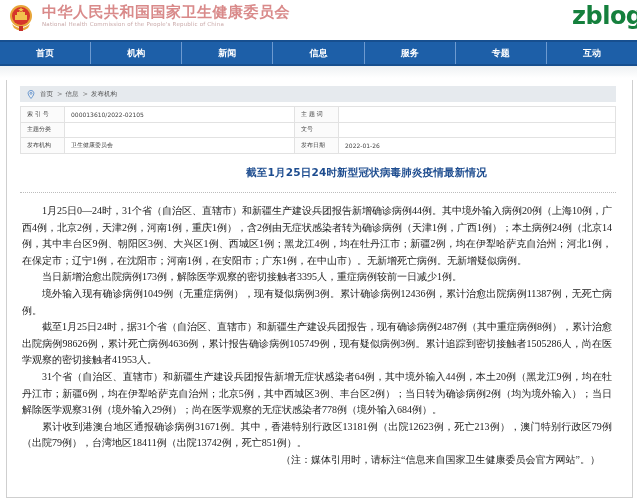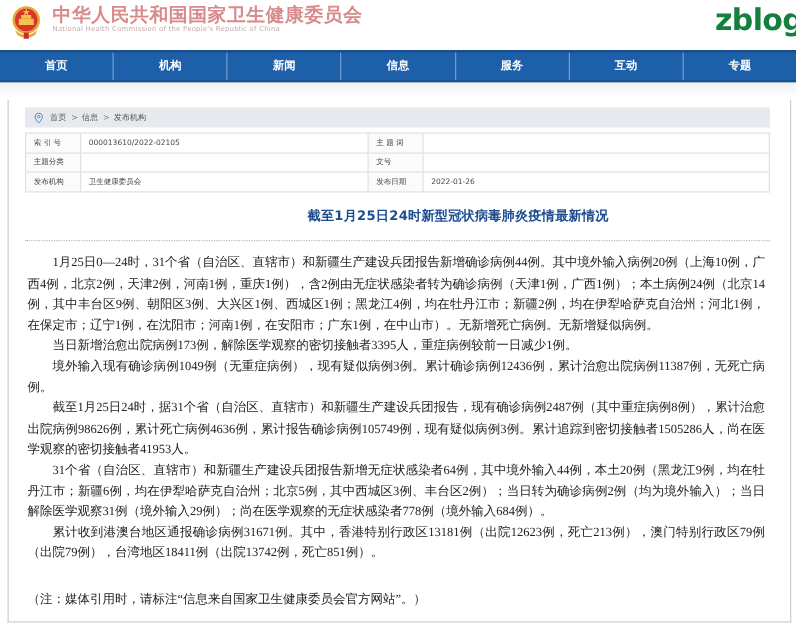--- a/index.html
+++ b/index.html
@@ -28,21 +28,21 @@
   .meta-table td { border: 1px solid #e2e2e2; height: 15.5px; padding: 0 6px; vertical-align: middle; }
   .meta-table td.lbl { width: 44px; background: #fbfbfb; }
   .meta-table td.val1 { width: 230px; }
   .meta-table td.lbl2 { width: 44px; background: #fbfbfb; }
 
   .article-title { position: absolute; left: 0; top: 166px; width: 637px; text-align: center; font-size: 10.5px; font-weight: bold; color: #1d4c8f; letter-spacing: 0.2px; margin-left: 48px; }
   .dotted { position: absolute; left: 20px; top: 192px; width: 596px; border-top: 1px dotted #bdbdbd; }
 
   .body-text { position: absolute; left: 22px; top: 203px; width: 590px; font-family: Liberation Serif, serif; font-size: 10px; line-height: 16.6px; color: #222; text-align: justify; }
   .body-text p { text-indent: 2em; margin: 0; }
-  .body-text p.note { text-align: left; text-indent: 0; margin-top: 20px; padding-right: 12px; }
+  .body-text p.note { text-align: right; text-indent: 0; margin-top: 0; padding-right: 12px; }
 </style>
 </head>
 <body>
 
 <div class="header">
   <svg class="emblem" viewBox="0 0 24 28">
     <circle cx="12" cy="12" r="11" fill="#e8a63a"></circle>
     <circle cx="12" cy="12" r="9" fill="#d6362b"></circle>
     <rect x="6" y="11" width="12" height="5" fill="#f2c14e"></rect>
     <rect x="8" y="8" width="8" height="3" fill="#f2c14e"></rect>
@@ -54,22 +54,22 @@
   <div class="site-title-en">National Health Commission of the People's Republic of China</div>
   <div class="watermark">zblog</div>
 </div>
 
 <div class="nav">
   <div class="nav-item">首页</div>
   <div class="nav-item">机构</div>
   <div class="nav-item">新闻</div>
   <div class="nav-item">信息</div>
   <div class="nav-item">服务</div>
+  <div class="nav-item">专题</div>
   <div class="nav-item">互动</div>
-  <div class="nav-item">专题</div>
 </div>
 <div class="nav-shadow"></div>
 
 <div class="page-border"></div>
 
 <div class="breadcrumb">
   <svg class="pin" viewBox="0 0 8 10">
     <path d="M4 0.6 C2 0.6 0.8 2 0.8 3.7 C0.8 6 4 9.4 4 9.4 C4 9.4 7.2 6 7.2 3.7 C7.2 2 6 0.6 4 0.6 Z" fill="none" stroke="#3a78c2" stroke-width="0.8"></path>
     <circle cx="4" cy="3.7" r="1.1" fill="none" stroke="#3a78c2" stroke-width="0.7"></circle>
   </svg>

